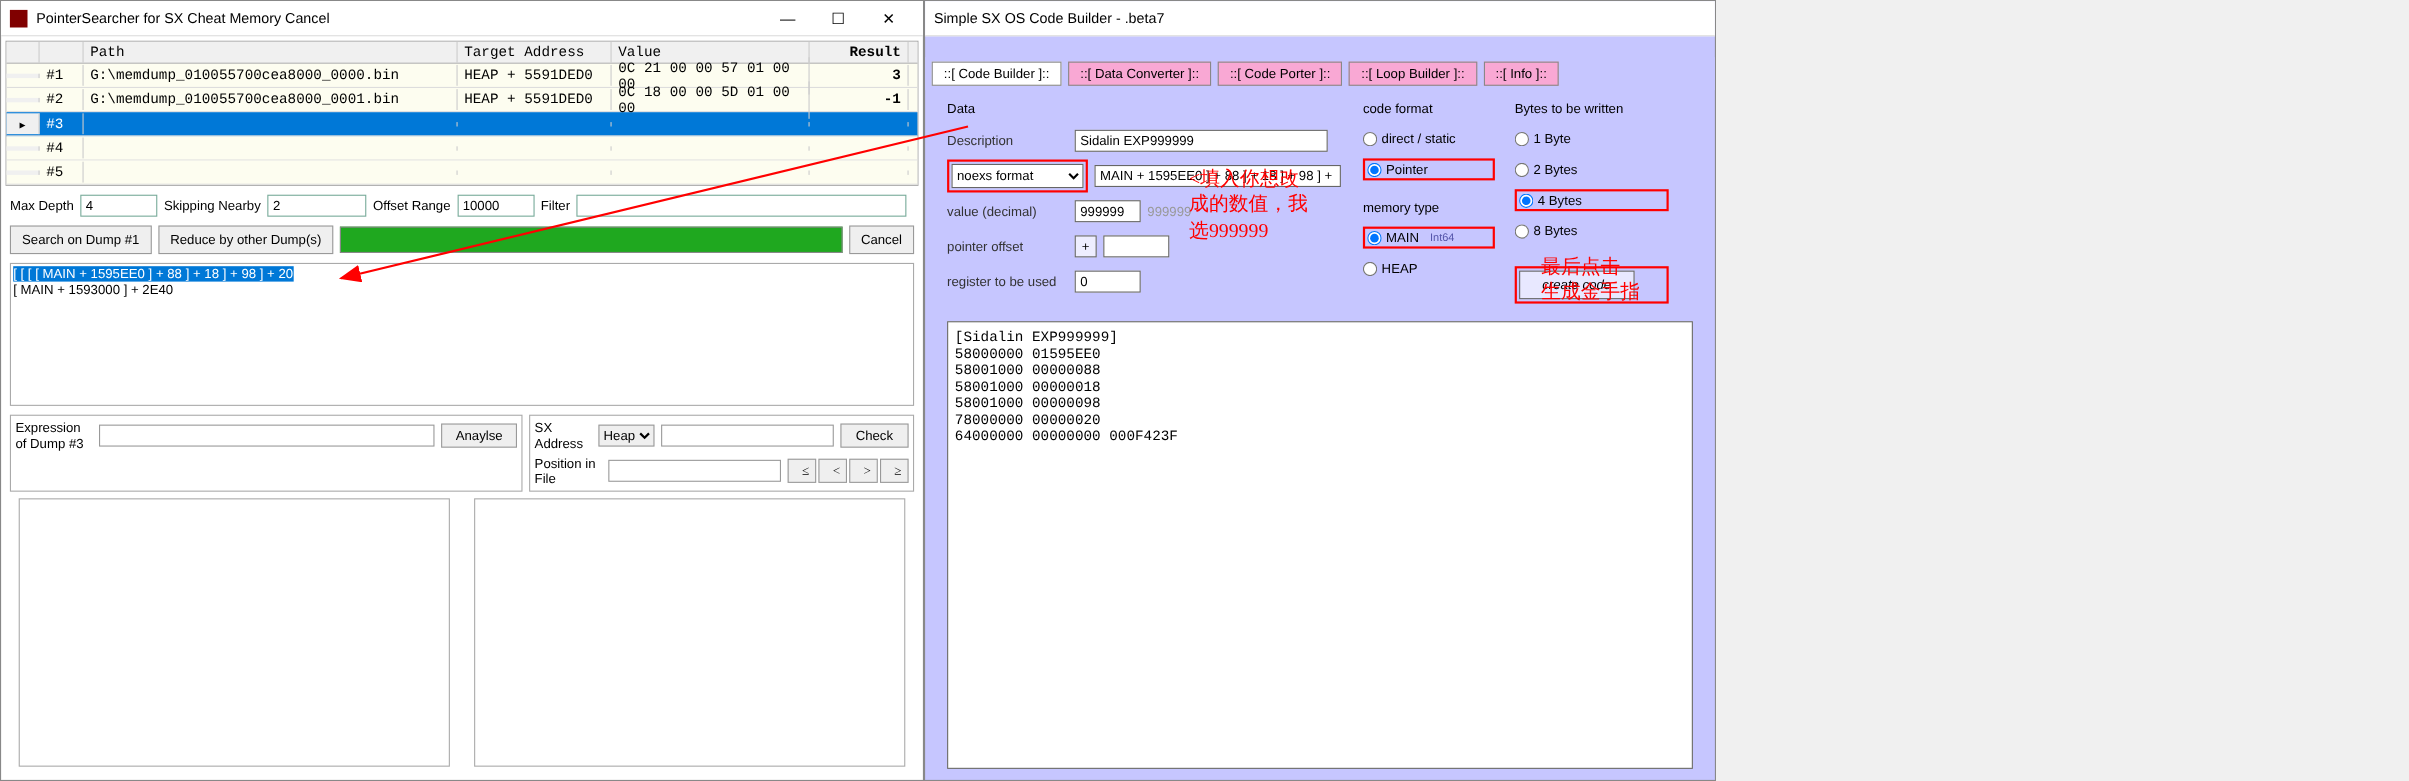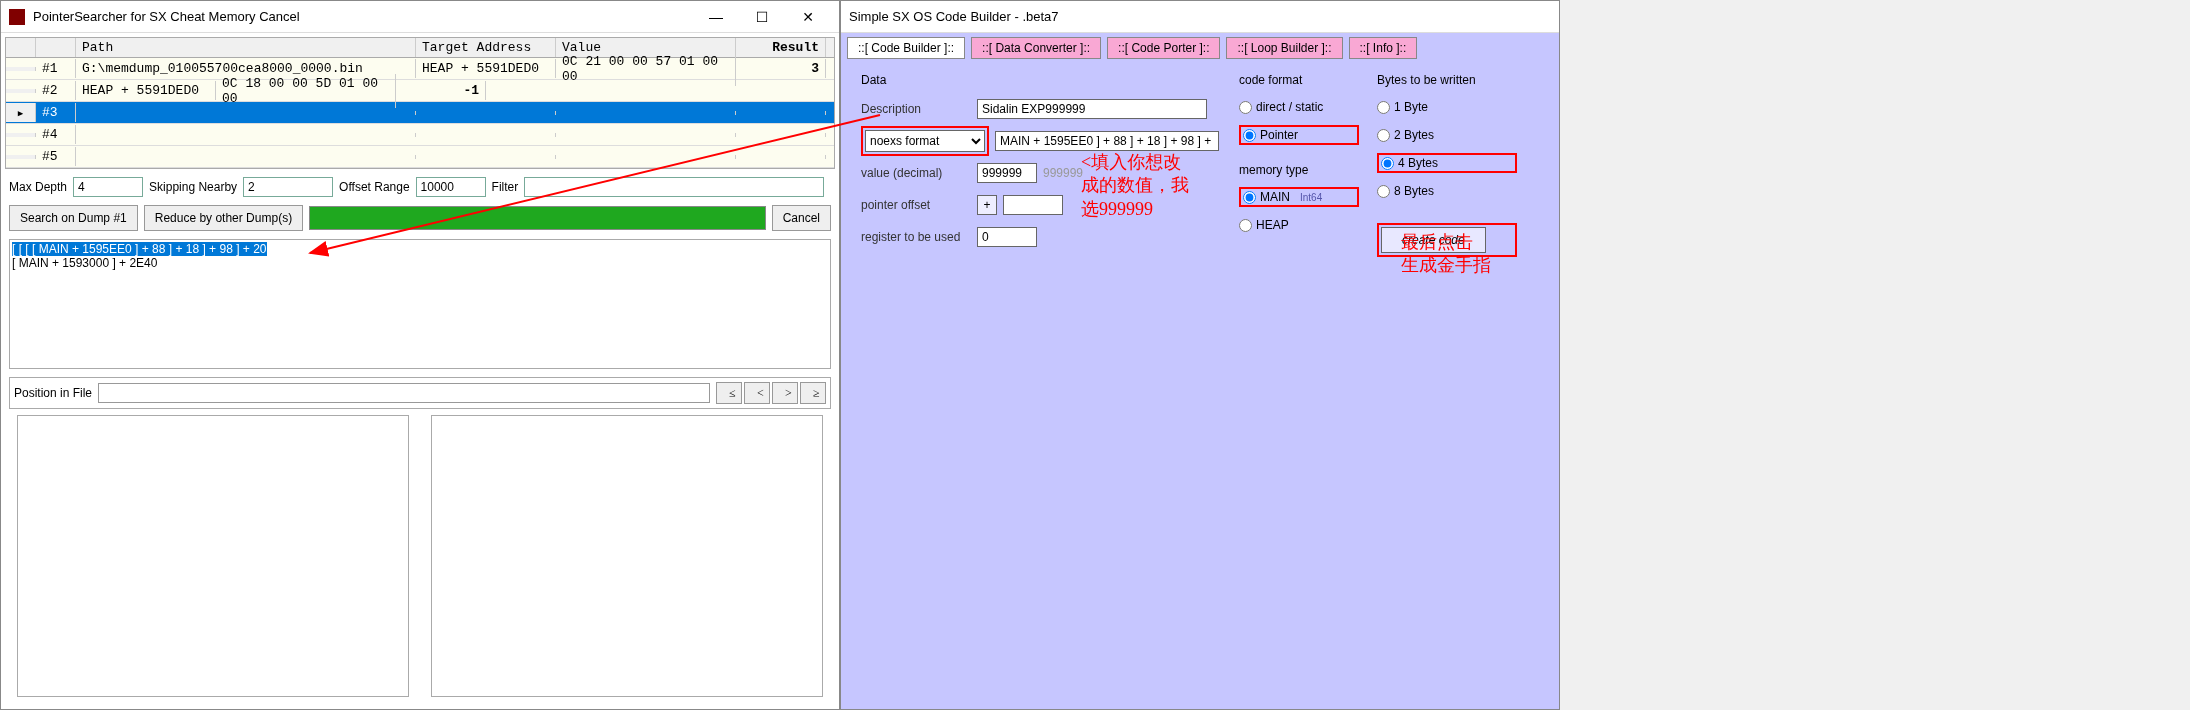--- a/index.html
+++ b/index.html
@@ -45,21 +45,21 @@
 .bottom input, .bottom select { border: 1px solid #999; height: 20px; }
 .bottom button { height: 22px; padding: 0 12px; border: 1px solid #999; background: #efefef; }
 .navbtns { display: flex; gap: 2px; }
 .navbtns button { width: 22px; font-family: serif; }
 
 .bigtext { border: 1px solid #aaa; margin: 2px 8px 6px 8px; flex: 1; background: #fff; }
 
 
 .win-right { width: 720px; height: 710px; background: #c6c6ff; border: 1px solid #888; display: flex; flex-direction: column; position: relative; }
 .win-right .titlebar { background: #fff; color: #000000; }
-.tabs { display: flex; gap: 6px; padding: 4px 6px; background: #c6c6ff; }
+.tabs { display: flex; gap: 6px; padding: 4px 6px; background: #c6c6ff; margin-top: 19px; }
 .tabs .tab { border: 1px solid #888; background: #f9a8d4; padding: 3px 10px; font-size: 12px; }
 .tabs .tab.active { background: #fff; }
 
 .form-area { padding: 10px 20px; display: flex; gap: 18px; }
 .form-col { display: flex; flex-direction: column; gap: 8px; }
 .form-col label { font-size: 12px; color: #333; }
 .form-col .heading { font-size: 12px; color: #000; margin-bottom: 2px; }
 .row { display: flex; align-items: center; gap: 6px; height: 24px; }
 .row input[type=text] { border: 1px solid #666; height: 20px; padding: 0 4px; font-size: 12px; background: #fff; }
 .row select { border: 1px solid #666; height: 22px; font-size: 12px; background: #fff; }
@@ -105,20 +105,21 @@
           <div class="cell col-sel"></div>
           <div class="cell col-num">#1</div>
           <div class="cell col-path">G:\memdump_010055700cea8000_0000.bin</div>
           <div class="cell col-target">HEAP + 5591DED0</div>
           <div class="cell col-value">0C 21 00 00 57 01 00 00</div>
           <div class="cell col-result">3</div>
         </div>
         <div class="grid-row">
           <div class="cell col-sel"></div>
           <div class="cell col-num">#2</div>
+          <div class="cell col-path">G:\memdump_010055700cea8000_0001.bin</div>
           <div class="cell col-target">HEAP + 5591DED0</div>
           <div class="cell col-value">0C 18 00 00 5D 01 00 00</div>
           <div class="cell col-result">-1</div>
         </div>
         <div class="grid-row selected">
           <div class="cell col-sel"></div>
           <div class="cell col-num">#3</div>
           <div class="cell col-path"></div>
           <div class="cell col-target"></div>
           <div class="cell col-value"></div>
@@ -160,21 +161,34 @@
     <div class="progress"></div>
     <button>Cancel</button>
   </div>
 
   <div class="results">
     <div class="line"><span class="sel">[ [ [ [ MAIN + 1595EE0 ] + 88 ] + 18 ] + 98 ] + 20</span></div>
     <div class="line">[ MAIN + 1593000 ] + 2E40</div>
   </div>
 
   <div class="bottom">
+    <div class="group" style="width:480px">
+      <div style="display:flex;align-items:center;gap:6px">
+        <label style="width:70px">Expression of Dump #3</label>
+        <input type="text" style="flex: 1 1 0%;">
+        <button>Anaylse</button>
+      </div>
+    </div>
     <div class="group" style="flex:1">
+      <div style="display:flex;align-items:center;gap:6px;margin-bottom:4px">
+        <label>SX Address</label>
+        <select><option>Heap</option></select>
+        <input type="text" style="flex: 1 1 0%;">
+        <button style="width:70px">Check</button>
+      </div>
       <div style="display:flex;align-items:center;gap:6px">
         <label>Position in File</label>
         <input type="text" style="flex: 1 1 0%;">
         <div class="navbtns">
           <button>≤</button>
           <button>&lt;</button>
           <button>&gt;</button>
           <button>≥</button>
         </div>
       </div>
@@ -273,20 +287,27 @@
       <div style="margin-top:14px" class="redbox"><button class="create-btn">create code</button></div>
     </div>
   </div>
 
   <div class="annot" style="left:240px;top:150px;white-space:pre">&lt;填入你想改
 成的数值，我
 选999999</div>
   <div class="annot" style="left:560px;top:230px;white-space:pre">最后点击
 生成金手指</div>
 
+  <div class="code-output">[Sidalin EXP999999]
+58000000 01595EE0
+58001000 00000088
+58001000 00000018
+58001000 00000098
+78000000 00000020
+64000000 00000000 000F423F</div>
 </div>
 
 <svg class="arrow-svg" width="2190" height="710">
   <defs>
       <marker id="ah" markerWidth="10" markerHeight="8" refX="9" refY="4" orient="auto">
         <polygon points="0 0, 10 4, 0 8" fill="red"></polygon>
       </marker>
     </defs>
   <line x1="880" y1="115" x2="310" y2="253" stroke="red" stroke-width="2" marker-end="url(#ah)"></line>
 </svg>

